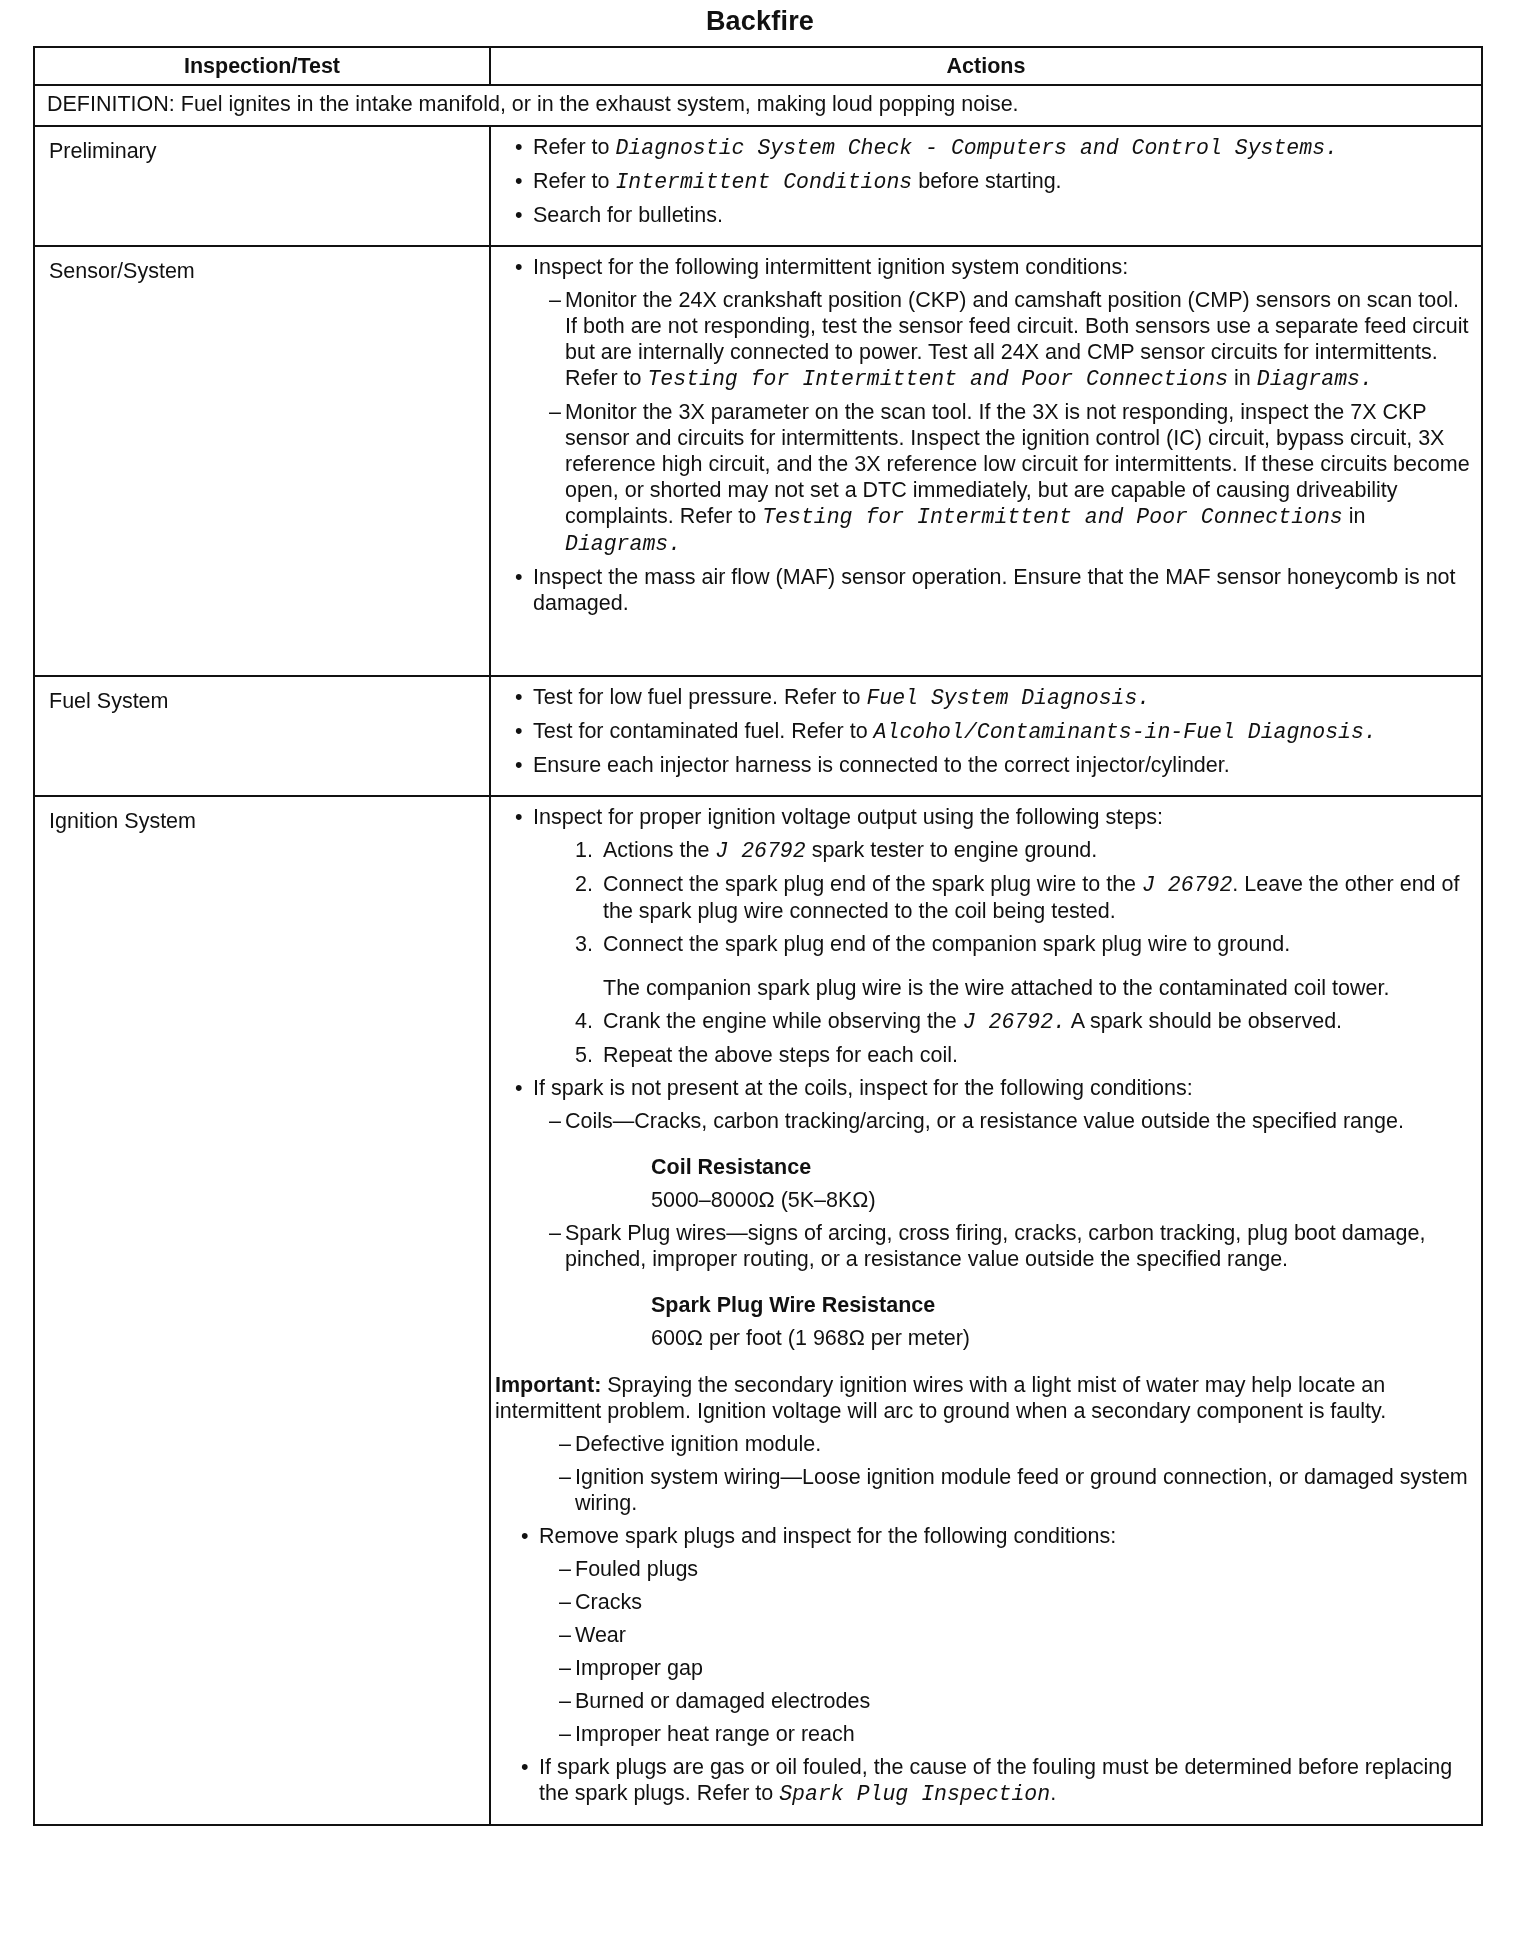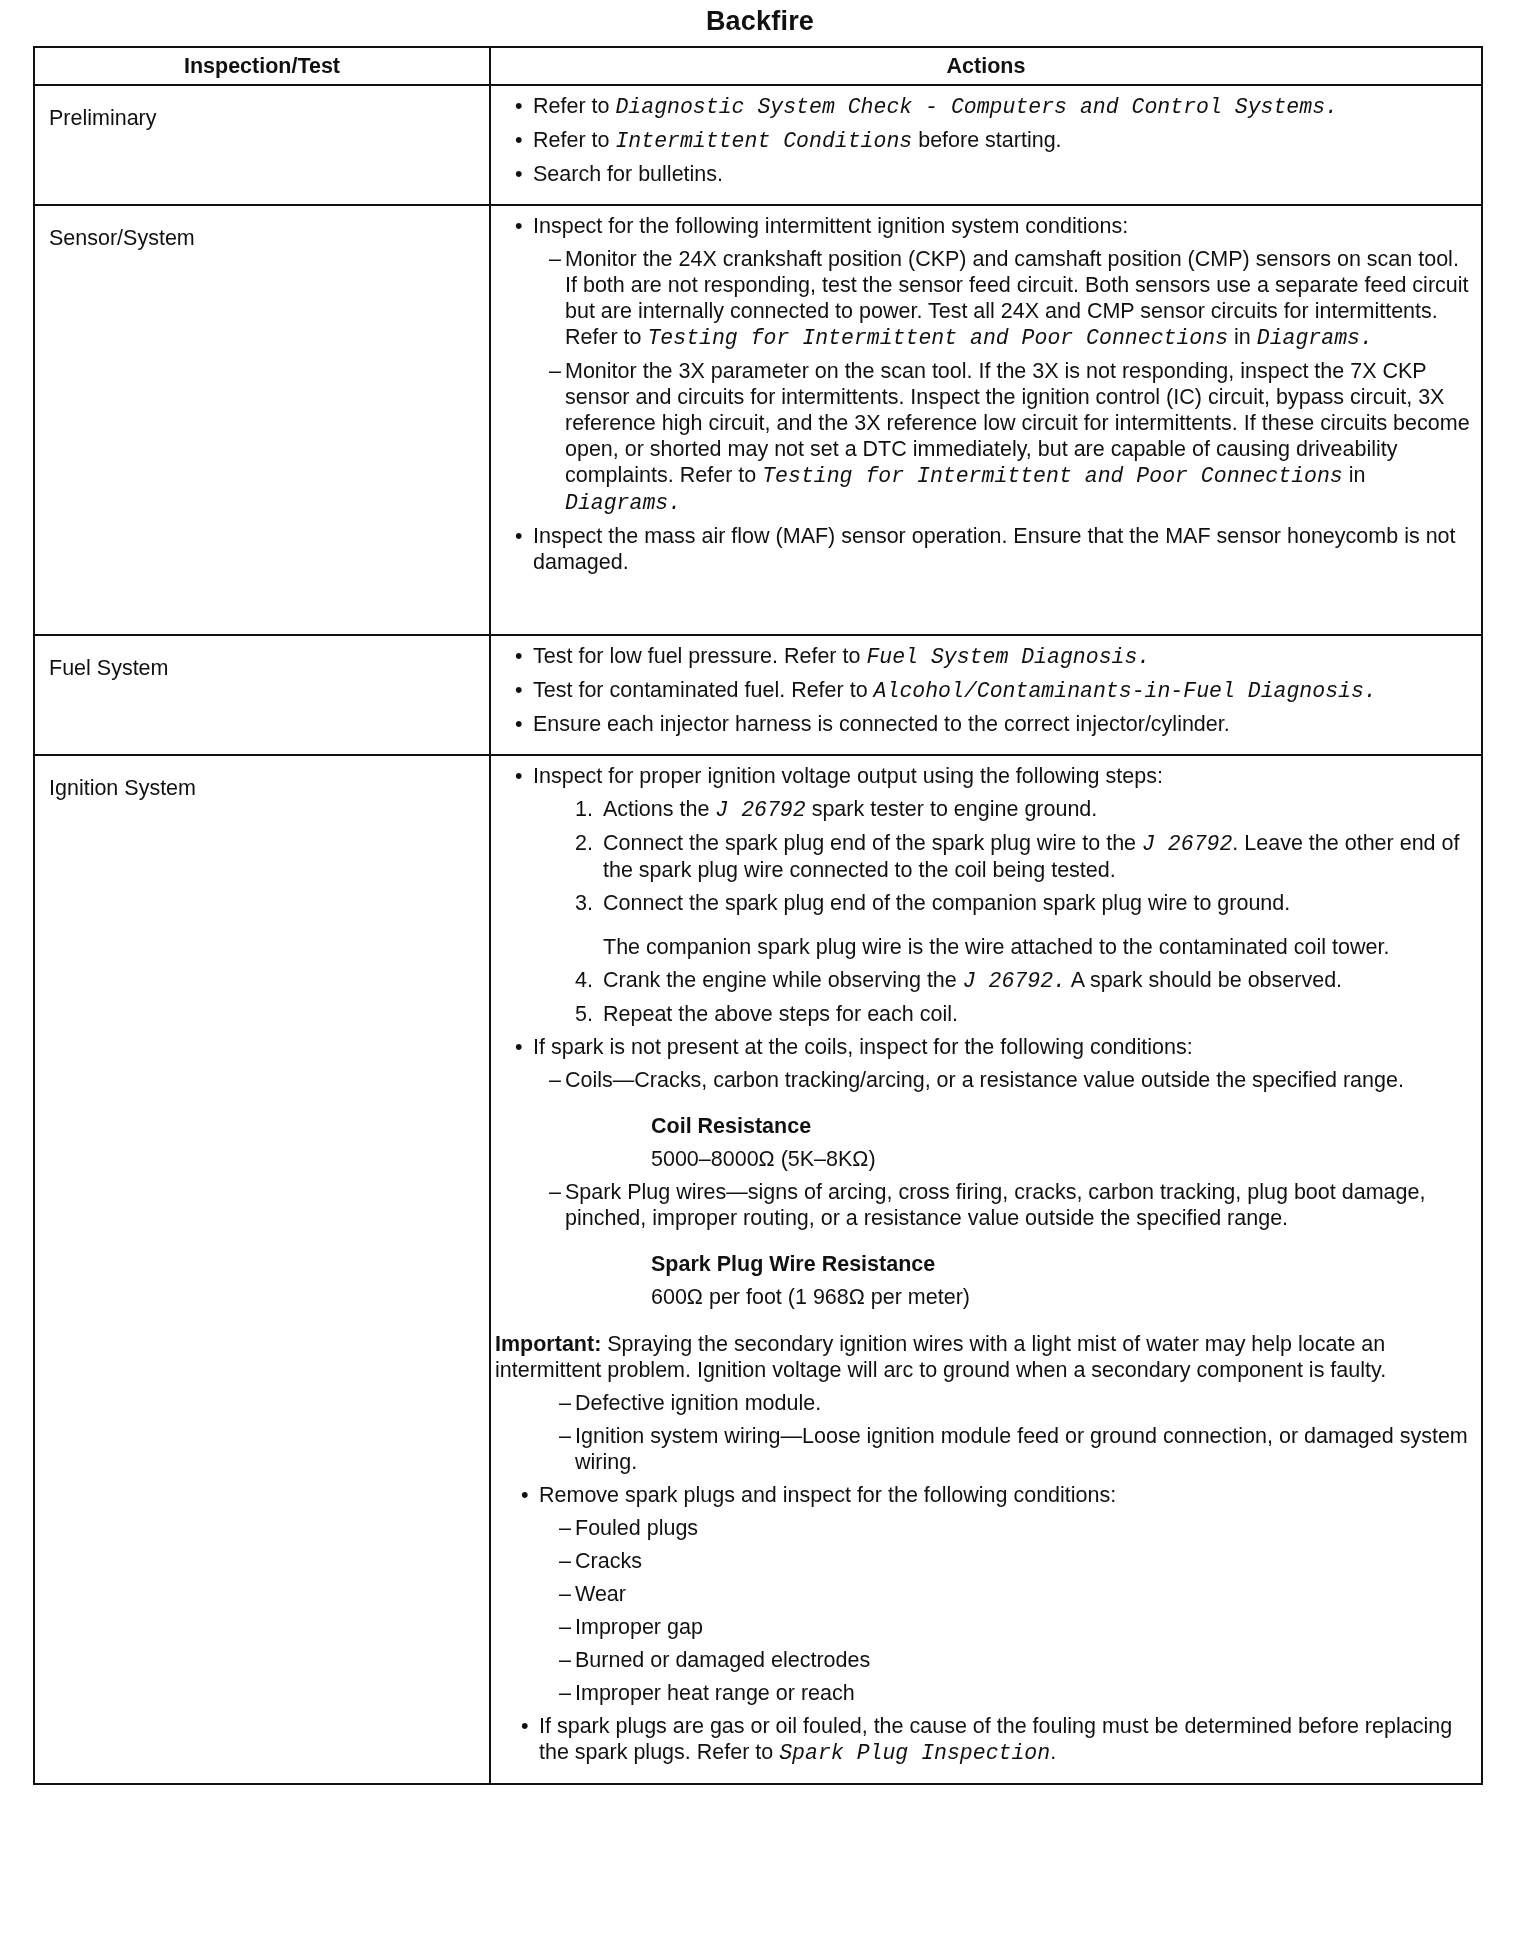--- a/index.html
+++ b/index.html
@@ -14,21 +14,21 @@
   table.main {
     position: absolute; left: 33px; top: 46px; width: 1450px;
     border-collapse: collapse; table-layout: fixed;
   }
   table.main td, table.main th {
     border: 2.5px solid #111; vertical-align: top; padding: 0;
   }
   th { font-weight: bold; font-size: 21.5px; height: 36px; text-align: center; vertical-align: middle !important; }
   .col1 { width: 456px; }
   .def { padding: 6px 12px 8px 12px !important; }
-  .lbl { padding: 20px 14px !important; }
+  .lbl { padding: 12px 14px !important; }
   .act { padding: 7px 10px 10px 18px !important; }
   .bul { position: relative; padding-left: 24px; margin-bottom: 7px; line-height: 26px; }
   .bul::before { content: "•"; position: absolute; left: 6px; top: 0; }
   .dash { position: relative; padding-left: 56px; margin-bottom: 7px; line-height: 26px; }
   .dash .mk { position: absolute; left: 40px; }
   .dash2 { padding-left: 66px; }
   .dash2 .mk { left: 50px; }
   .num { position: relative; padding-left: 94px; margin-bottom: 7px; line-height: 26px; }
   .num .mk { position: absolute; left: 66px; }
   .note { padding-left: 94px; margin: 18px 0 7px 0; line-height: 26px; }
@@ -45,20 +45,23 @@
 
 <table class="main">
   <colgroup>
       <col class="col1">
       <col>
     </colgroup>
   <tbody>
       <tr>
     <th>Inspection/Test</th>
     <th>Actions</th>
+  </tr>
+  <tr>
+    <td colspan="2" class="def">DEFINITION: Fuel ignites in the intake manifold, or in the exhaust system, making loud popping noise.</td>
   </tr>
 
   <tr style="height:117px">
     <td class="lbl">Preliminary</td>
     <td class="act">
       <div class="bul"><span>Refer to </span><i>Diagnostic System Check - Computers and Control Systems.</i></div>
       <div class="bul"><span>Refer to </span><i>Intermittent Conditions</i><span> before starting.</span></div>
       <div class="bul">Search for bulletins.</div>
     </td>
   </tr>

